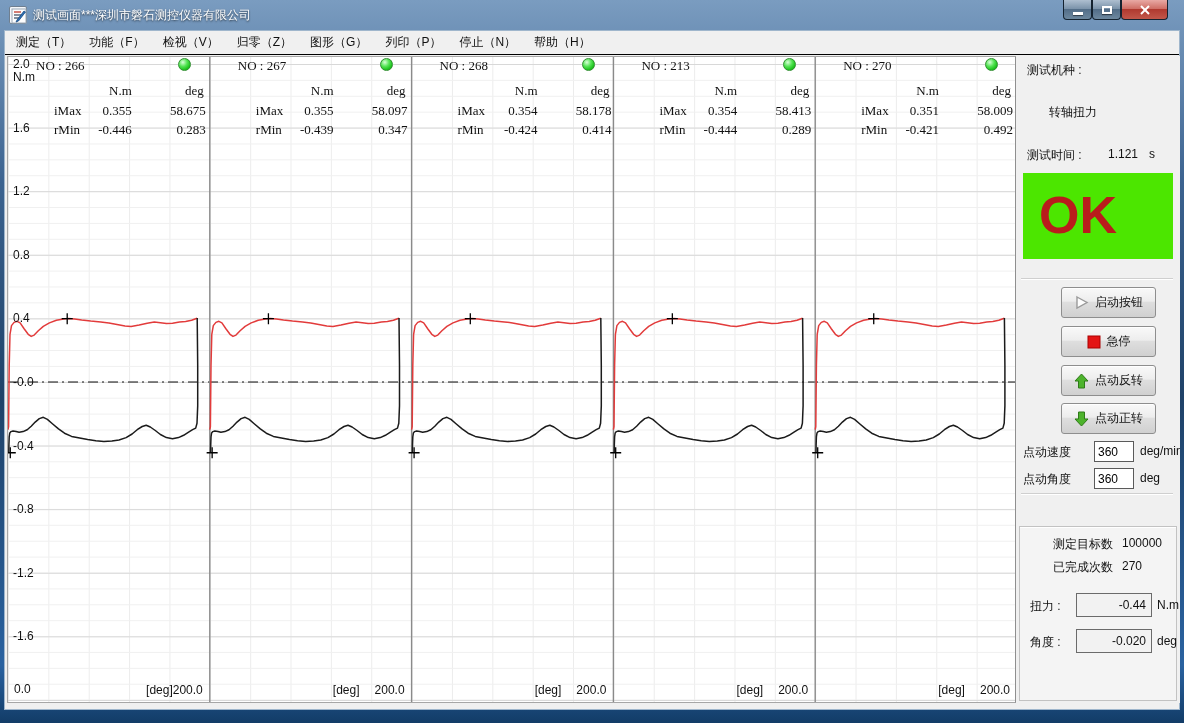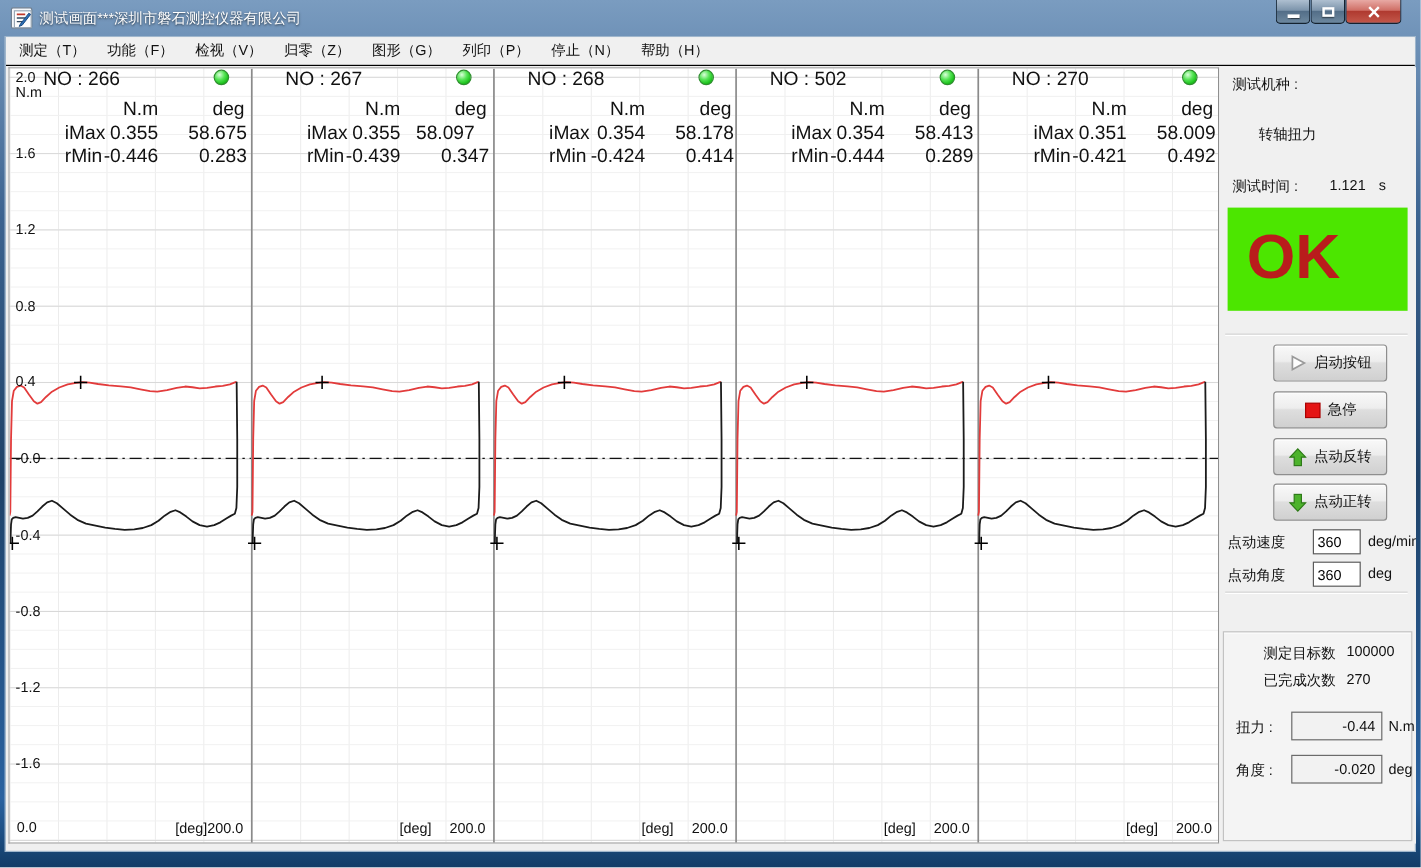--- a/index.html
+++ b/index.html
@@ -36,21 +36,21 @@
       linear-gradient(to bottom,#d8d8d8 1px,transparent 1px),
       linear-gradient(to bottom,#f0f0f0 1px,transparent 1px),
       linear-gradient(to right,#ececec 1px,transparent 1px);
     background-size:100% 63.6px, 100% 15.9px, 40.36px 100%;
     background-position:0 7px, 0 7px, 0 0;
     border:1px solid #a6a6a6; border-right:1px solid #8f8f8f; overflow:hidden; }
   #chart-svg { position:absolute; left:0; top:0; }
   .ytick { position:absolute; left:5px; height:16px; line-height:16px; font-size:12px; color:#111; }
   .yunit { position:absolute; left:5px; font-size:12px; color:#111; }
   .panel-hdr { position:absolute; top:0; height:82px; }
-  .panel-hdr span { position:absolute; font-size:16px; color:#111; white-space:nowrap; }
+  .panel-hdr span { position:absolute; font-size:13px; color:#111; white-space:nowrap;font-family:Liberation Serif, serif; }
   .led { position:absolute; width:13px; height:13px; border-radius:50%;
     background:radial-gradient(circle at 35% 30%, #d9ffd9 0%, #55e455 40%, #1fc41f 70%, #129512 100%);
     border:1px solid #2f8f2f; }
   .xlabel { position:absolute; height:16px; line-height:16px; font-size:12px; color:#111;
     text-align:right; }
   .xmin-label { position:absolute; left:6px; font-size:12px; color:#111; }
   
   .sidebar { position:absolute; left:1011px; top:25px; width:164px; height:647px;
     background:#f0f0f0; overflow:hidden; font-size:12px; color:#111; }
   .sb-label { position:absolute; white-space:nowrap; }
@@ -188,39 +188,39 @@
             <span style="right:78px; top:65px;">-0.446</span>
             <span style="right:4px; top:65px;">0.283</span>
           </div>
           <div class="panel-hdr" style="left: 201.8px; width: 201.8px;">
             <span style="left:28px; top:1px;">NO : 267</span>
             <div class="led" style="left: 170px; top: 1px;"></div>
             <span style="right:78px; top:26px;">N.m</span>
             <span style="right:6px; top:26px;">deg</span>
             <span style="left:46px; top:46px;">iMax</span>
             <span style="right:78px; top:46px;">0.355</span>
-            <span style="right:16px; top:46px;">58.097</span>
+            <span style="right:4px; top:46px;">58.097</span>
             <span style="left:46px; top:65px;">rMin</span>
             <span style="right:78px; top:65px;">-0.439</span>
             <span style="right:4px; top:65px;">0.347</span>
           </div>
           <div class="panel-hdr" style="left: 403.6px; width: 204px;">
             <span style="left:28px; top:1px;">NO : 268</span>
             <div class="led" style="left: 170px; top: 1px;"></div>
             <span style="right:78px; top:26px;">N.m</span>
             <span style="right:6px; top:26px;">deg</span>
             <span style="left:46px; top:46px;">iMax</span>
             <span style="right:78px; top:46px;">0.354</span>
             <span style="right:4px; top:46px;">58.178</span>
             <span style="left:46px; top:65px;">rMin</span>
             <span style="right:78px; top:65px;">-0.424</span>
             <span style="right:4px; top:65px;">0.414</span>
           </div>
           <div class="panel-hdr" style="left: 605.4px; width: 201.8px;">
-            <span style="left:28px; top:1px;">NO : 502</span>
+            <span style="left:28px; top:1px;">NO : 213</span>
             <div class="led" style="left: 170px; top: 1px;"></div>
             <span style="right:78px; top:26px;">N.m</span>
             <span style="right:6px; top:26px;">deg</span>
             <span style="left:46px; top:46px;">iMax</span>
             <span style="right:78px; top:46px;">0.354</span>
             <span style="right:4px; top:46px;">58.413</span>
             <span style="left:46px; top:65px;">rMin</span>
             <span style="right:78px; top:65px;">-0.444</span>
             <span style="right:4px; top:65px;">0.289</span>
           </div>

